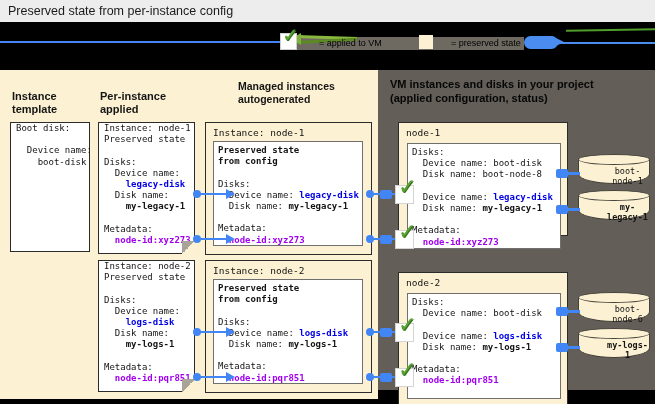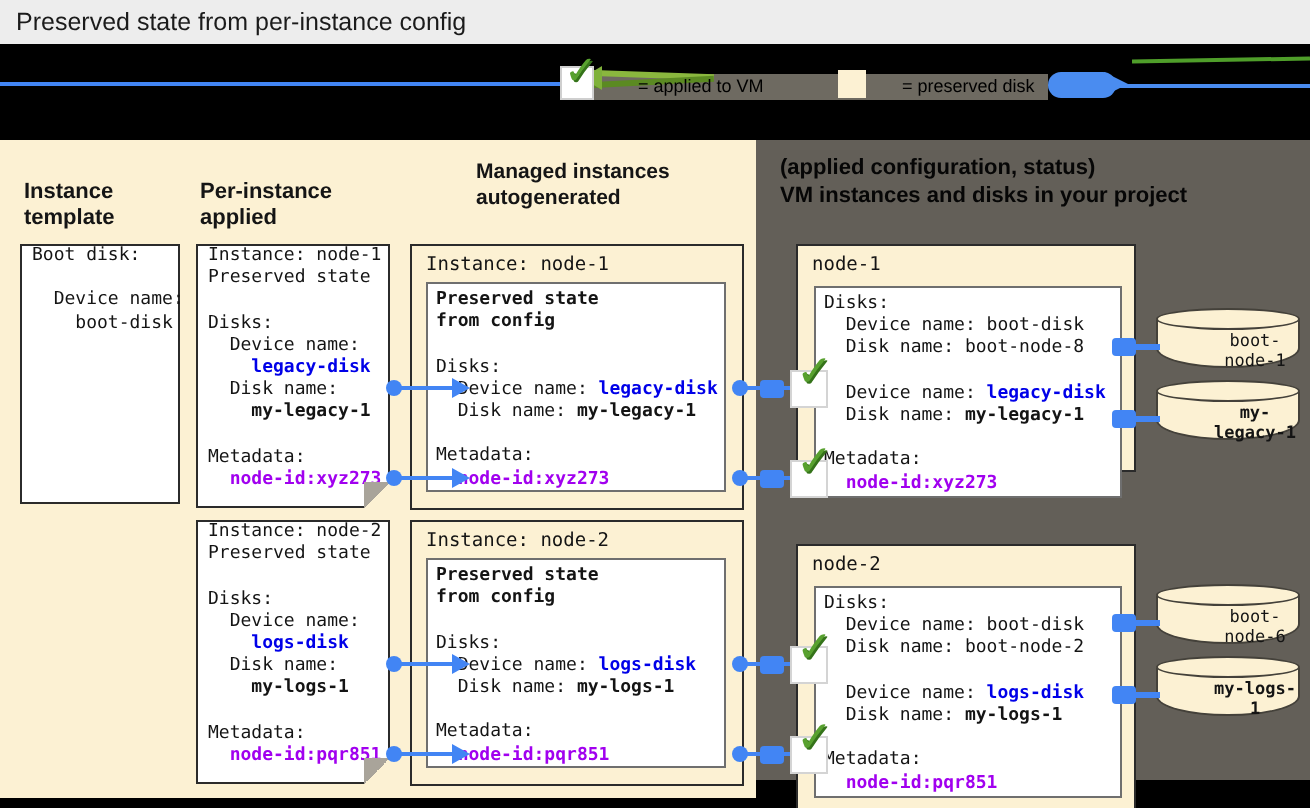--- a/index.html
+++ b/index.html
@@ -72,41 +72,41 @@
 <div class="lg-line" style="left:0;top:41px;width:282px;background:#4285f4;"></div>
 <div class="lg-grayband"></div>
 <div class="lg-garrow1"></div>
 <div class="lg-garrow2"></div>
 <div class="lg-gahead"></div>
 <div class="lg-chkbox">
   <span class="lg-ck">✓</span>
 </div>
 <span class="lg-text" style="left:305px;top:37px;">= applied to VM</span>
 <div class="lg-beige"></div>
-<span class="lg-text" style="left:437px;top:37px;">= preserved disk</span>
+<span class="lg-text" style="left:437px;top:37px;">= preserved state</span>
 <div class="lg-oval"></div>
 <div class="lg-bahead"></div>
 <span class="lg-text" style="left:560px;top:48px;">= reference</span>
 <div class="lg-line" style="left:556px;top:42px;width:99px;background:#4a8cf0;"></div>
 <div class="lg-line" style="left:566px;top:29px;width:89px;background:#4f9e2a;transform:rotate(-1deg);"></div>
 
 <div class="panel-left"></div>
 <div class="panel-right"></div>
 
 <div class="col-h" style="left:12px;top:90px;">Instance
 template</div>
 <div class="col-h" style="left:100px;top:90px;">Per-instance
 applied</div>
 <div class="managed-h">
   <span class="b">Managed instances</span>
   <span class="b">autogenerated</span>
 </div>
 <div class="right-h">
+  <div>VM instances and disks in your project</div>
   <div>(applied configuration, status)</div>
-  <div>VM instances and disks in your project</div>
 </div>
 
 <div class="box mono pad" style="left:10px;top:122px;width:80px;height:130px;">
   <div class="ln">Boot disk:</div>
   <div class="ln"></div>
   <div class="ln">  Device name:</div>
   <div class="ln">    boot-disk</div>
 </div>
 
 <div class="box note mono pad" style="left:98px;top:122px;width:97px;height:132px;">
@@ -214,21 +214,20 @@
     <div class="ln">Metadata:</div>
     <div class="ln v-mag">  node-id:pqr851</div>
   </div>
 </div>
 
 <div class="box box-beige" style="left:398px;top:272px;width:170px;height:149px;">
   <span class="box-title">node-2</span>
   <div class="inner mono" style="left:8px;top:20px;width:154px;height:106px;">
     <div class="ln">Disks:</div>
     <div class="ln">  Device name: boot-disk</div>
-    <div class="ln">  Disk name: boot-node-2</div>
     <div class="ln"></div>
     <div class="ln"><span>  Device name: </span><span class="v-blue">logs-disk</span></div>
     <div class="ln"><span>  Disk name: </span><span class="v-bold">my-logs-1</span></div>
     <div class="ln"></div>
     <div class="ln">Metadata:</div>
     <div class="ln v-mag">  node-id:pqr851</div>
   </div>
 </div>
 
 <div class="cyl" style="left:578px;top:298px;">

